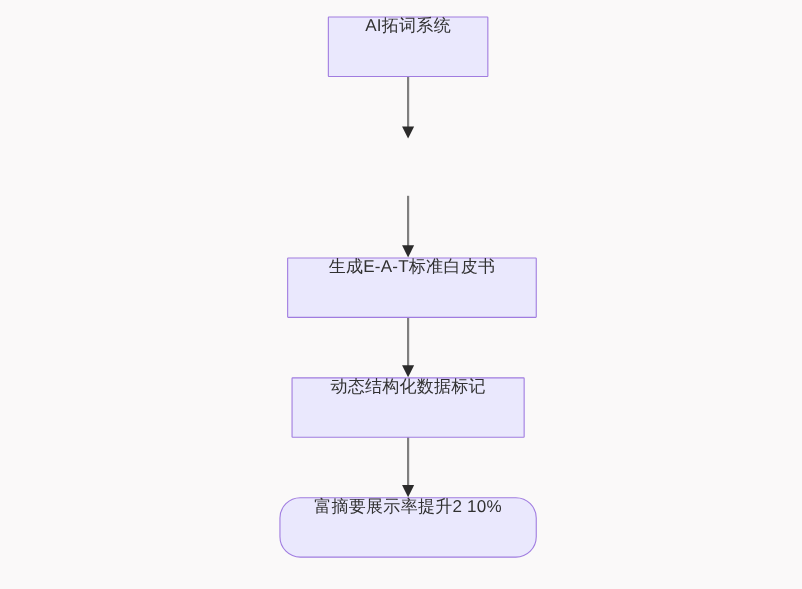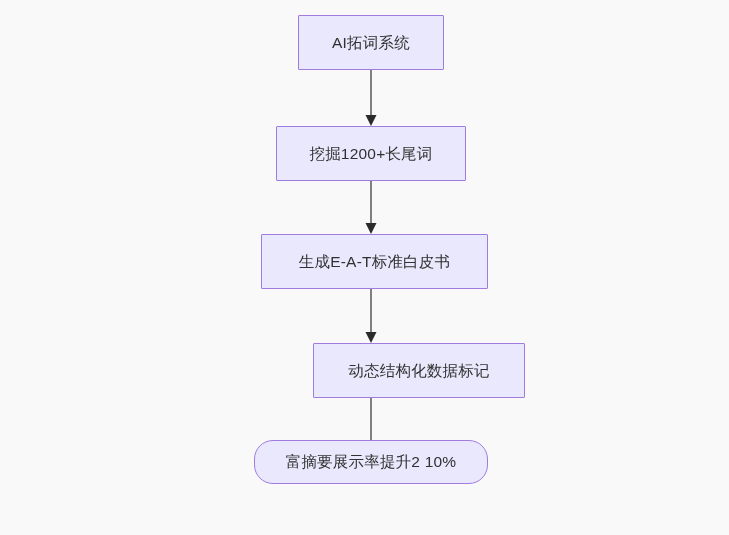--- a/index.html
+++ b/index.html
@@ -18,21 +18,21 @@
     position: relative;
     width: 729px;
     height: 535px;
   }
   .node {
     position: absolute;
     box-sizing: border-box;
     background: #eae8fd;
     border: 1.6px solid #a07ce0;
     display: flex;
-    align-items: center;
+    align-items: flex-start;
     justify-content: center;
     border-radius: 1px;
   }
   .node-label {
     font-size: 15.5px;
     color: #313131;
     line-height: 1;
     letter-spacing: 0.2px;
     white-space: nowrap;
     user-select: none;
@@ -73,29 +73,26 @@
 
   <svg class="edge" style="left:340px; top:395px; width:62px; height:62px;" viewBox="0 0 62 62">
     <path class="edge-line" d="M31,0 L31,47"></path>
     <path class="edge-head" d="M25.5,46 L36.5,46 L31,57 Z"></path>
   </svg>
 
   <div class="node" style="left:298px; top:15px; width:146px; height:55px;">
     <span class="node-label">AI拓词系统</span>
   </div>
 
-  <div class="node" style="left:276px; top:126px; width:190px; height:55px;">
-    <span class="node-label">挖掘1200+长尾词</span>
-  </div>
 
   <div class="node" style="left:261px; top:234px; width:227px; height:55px;">
     <span class="node-label">生成E-A-T标准白皮书</span>
   </div>
 
-  <div class="node" style="left:265px; top:343px; width:212px; height:55px;margin-left:48px;">
+  <div class="node" style="left:265px; top:343px; width:212px; height:55px;">
     <span class="node-label">动态结构化数据标记</span>
   </div>
 
-  <div class="node" style="left:254px; top:440px; width:234px; height:44px;border-radius:19px;">
+  <div class="node" style="left:254px; top:452px; width:234px; height:55px;border-radius:19px;">
     <span class="node-label">富摘要展示率提升2 10%</span>
   </div>
 
 </div>
 
 </body></html>

